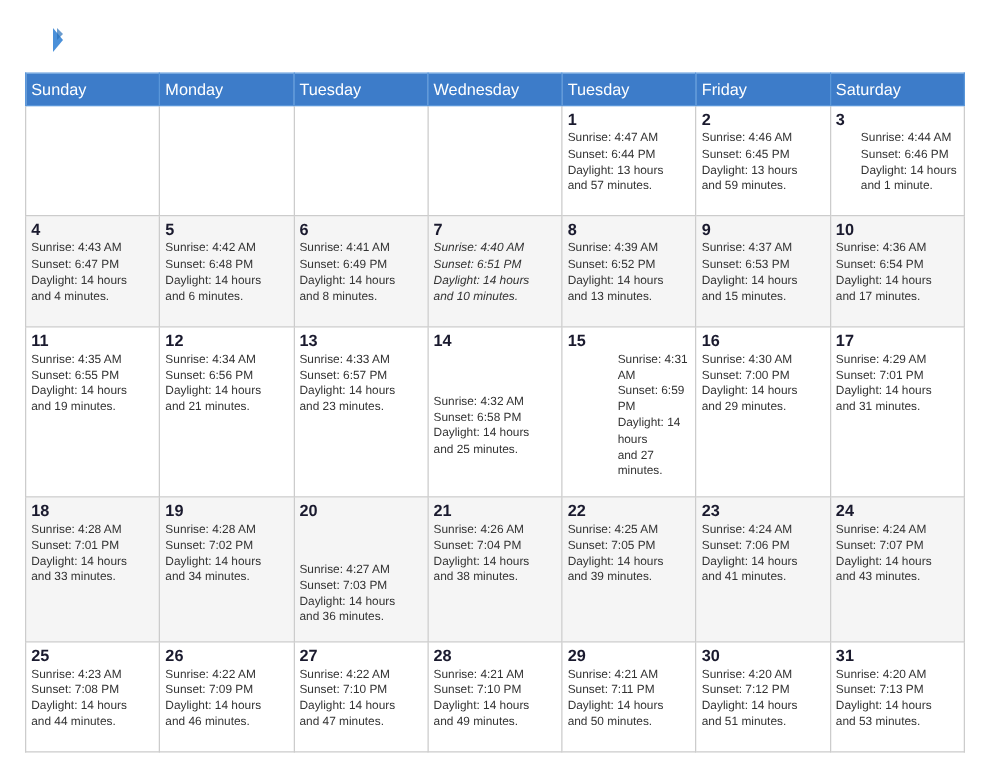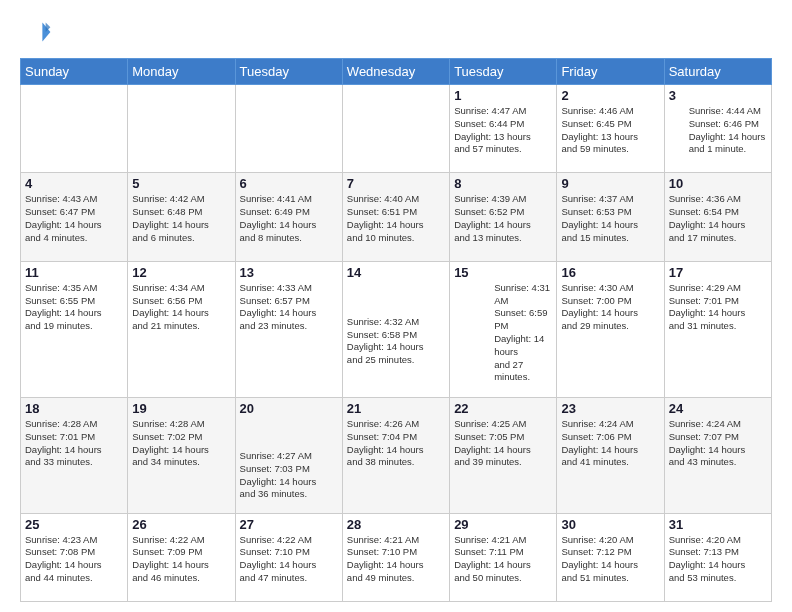--- a/index.html
+++ b/index.html
@@ -178,21 +178,21 @@
           </td>
           <td>
             <div class="day-num">6</div>
             <div class="day-info" style="white-space: pre-line;">Sunrise: 4:41 AM
 Sunset: 6:49 PM
 Daylight: 14 hours
 and 8 minutes.</div>
           </td>
           <td>
             <div class="day-num">7</div>
-            <div class="day-info" style="white-space: pre-line;">Sunrise: 4:40 AM
+            <div class="day-info" style="white-space: pre-line; font-style: italic;">Sunrise: 4:40 AM
 Sunset: 6:51 PM
 Daylight: 14 hours
 and 10 minutes.</div>
           </td>
           <td>
             <div class="day-num">8</div>
             <div class="day-info" style="white-space: pre-line;">Sunrise: 4:39 AM
 Sunset: 6:52 PM
 Daylight: 14 hours
 and 13 minutes.</div>

